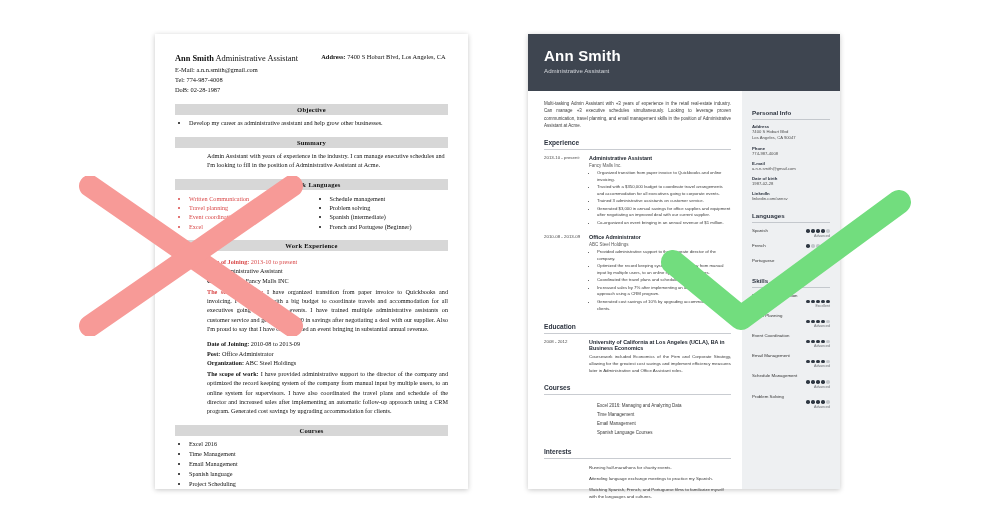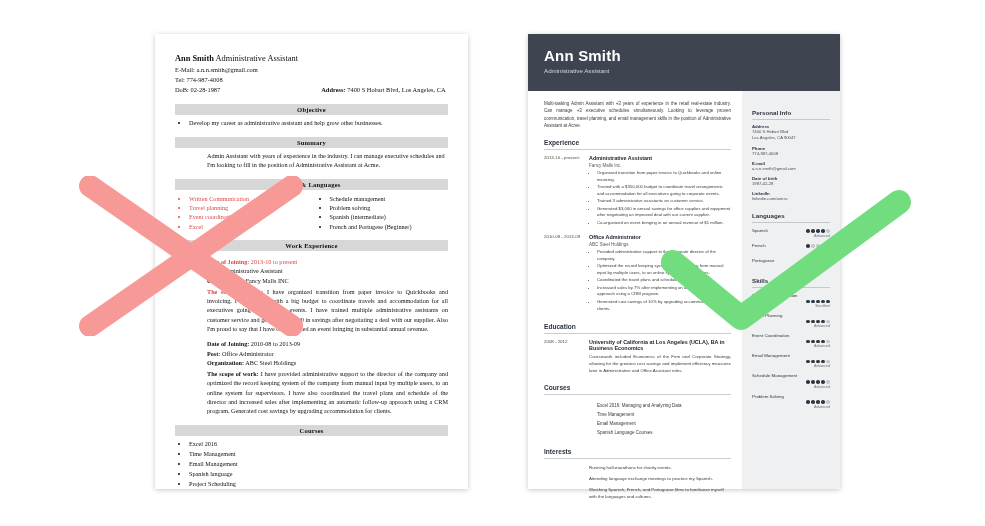--- a/index.html
+++ b/index.html
@@ -29,21 +29,21 @@
     background: #ffffff;
     box-shadow: 0 1px 5px rgba(0,0,0,0.22);
     box-sizing: border-box;
     padding: 18px 20px 10px 20px;
     font-family: "Liberation Serif", serif;
     color: #111;
   }
   .bad-header {
     display: flex;
     justify-content: space-between;
-    align-items: flex-end;
+    align-items: flex-start;
     font-size: 6.4px;
     line-height: 1.55;
   }
   .bad-name {
     font-size: 8.4px;
   }
   .bad-name b { font-weight: bold; }
   .bad-contact-left { width: 150px; }
   .bad-contact-right { width: 130px; text-align: left; }
   .bad-contact-right b { font-weight: bold; }

